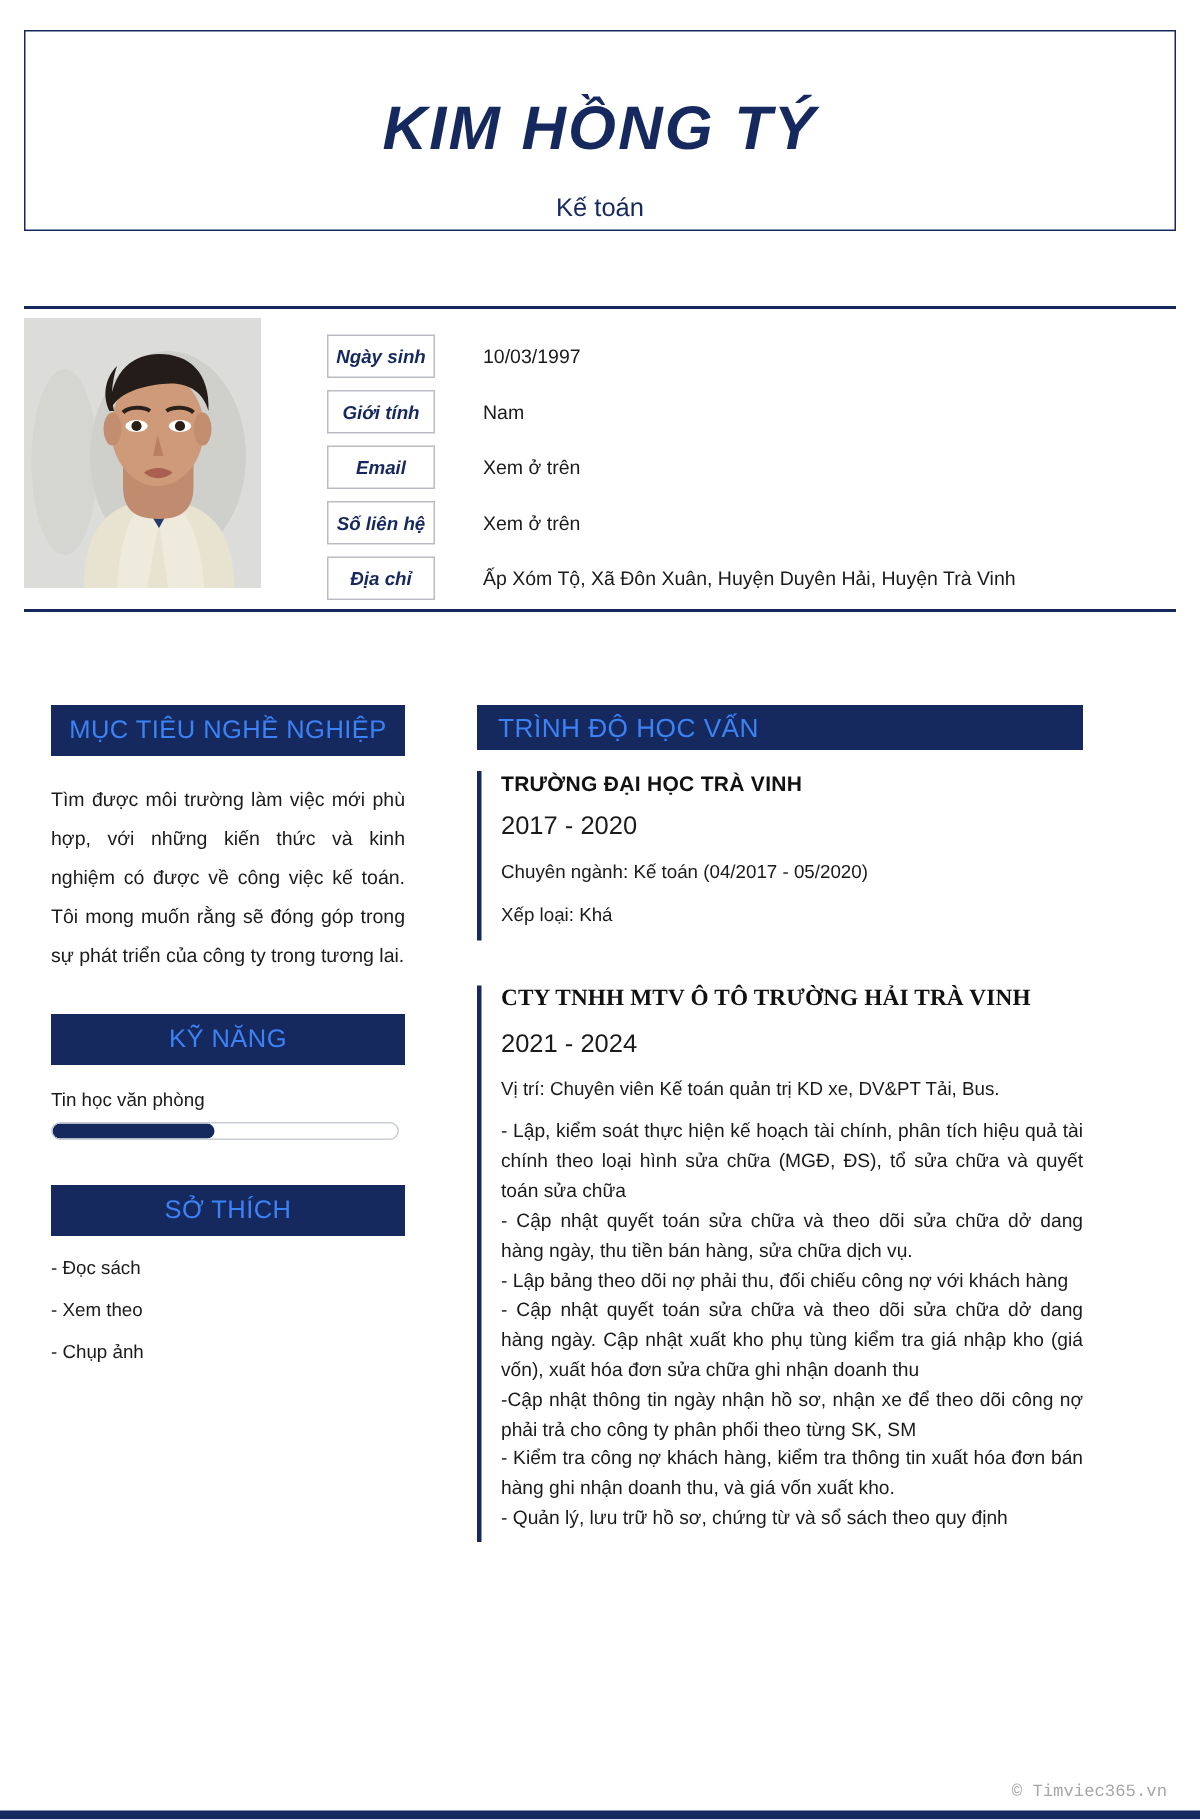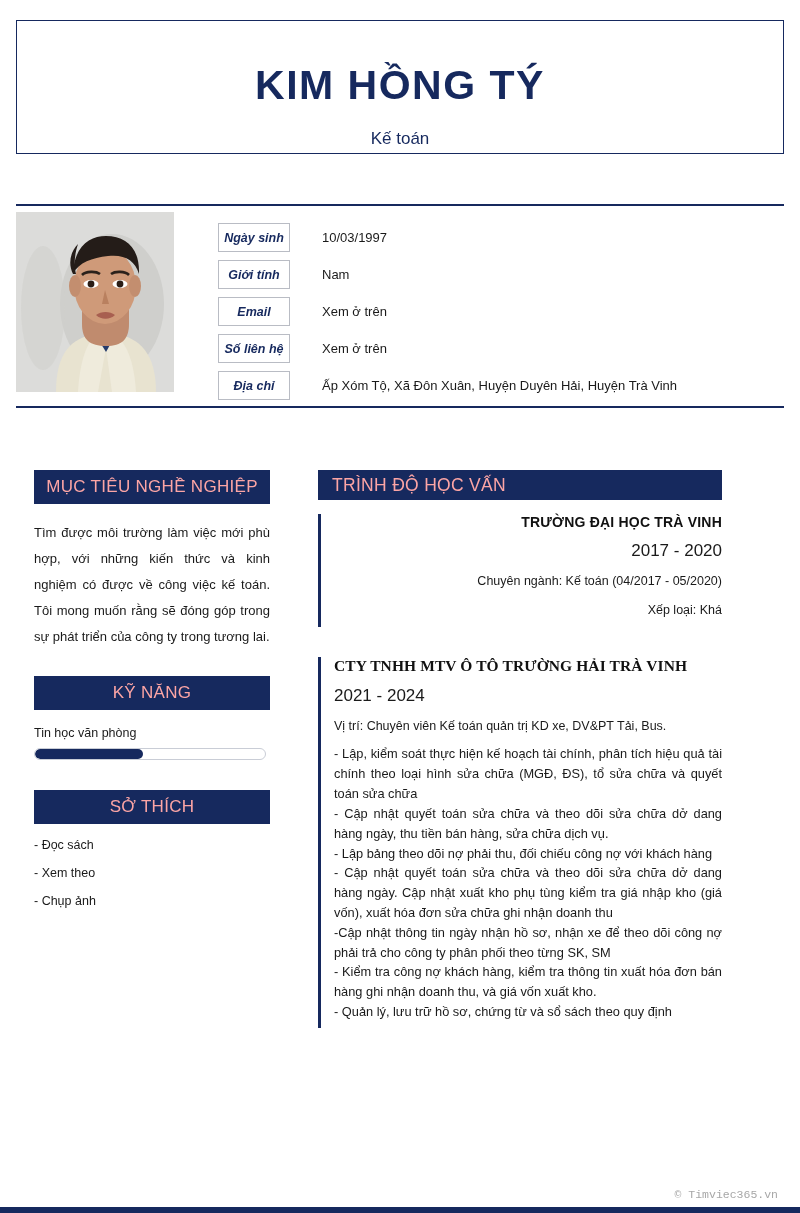--- a/index.html
+++ b/index.html
@@ -15,20 +15,21 @@
     overflow: hidden;
   }
 
   
   .header {
     position: absolute;
     left: 16px; top: 20px;
     width: 768px; height: 134px;
     border: 1.5px solid #16295e;
     background: #fff;
+    font-style: italic;
   }
   .header-name {
     position: absolute;
     left: 0; right: 0; top: 44px;
     text-align: center;
     font-size: 41px;
     font-weight: bold;
     letter-spacing: 1.5px;
     color: #16295e;
     line-height: 1;
@@ -105,21 +106,21 @@
     width: 236px;
   }
   .right-col {
     position: absolute;
     left: 318px; top: 470px;
     width: 404px;
   }
 
   .bar-heading {
     background: #16295e;
-    color: #fca5a5;
+    color: #3b82f6;
     height: 34px;
     display: flex;
     align-items: center;
     justify-content: center;
     font-size: 17px;
     letter-spacing: 0.3px;
   }
   .bar-heading.left-align {
     justify-content: flex-start;
     padding-left: 14px;
@@ -162,21 +163,21 @@
     color: #1a1a1a;
     margin-top: 14px;
   }
   .hobby-item:first-of-type { margin-top: 16px; }
 
   
   .entry {
     border-left: 3px solid #16295e;
     padding-left: 13px;
   }
-  .entry.edu { margin-top: 14px; padding-bottom: 8px; text-align: right; }
+  .entry.edu { margin-top: 14px; padding-bottom: 8px; }
   .entry.exp { margin-top: 30px; padding-bottom: 6px; }
 
   .entry-title {
     font-size: 14px;
     font-weight: bold;
     color: #111111;
     letter-spacing: 0.2px;
   }
   .entry-title.serif {
     font-family: "Liberation Serif", serif;

